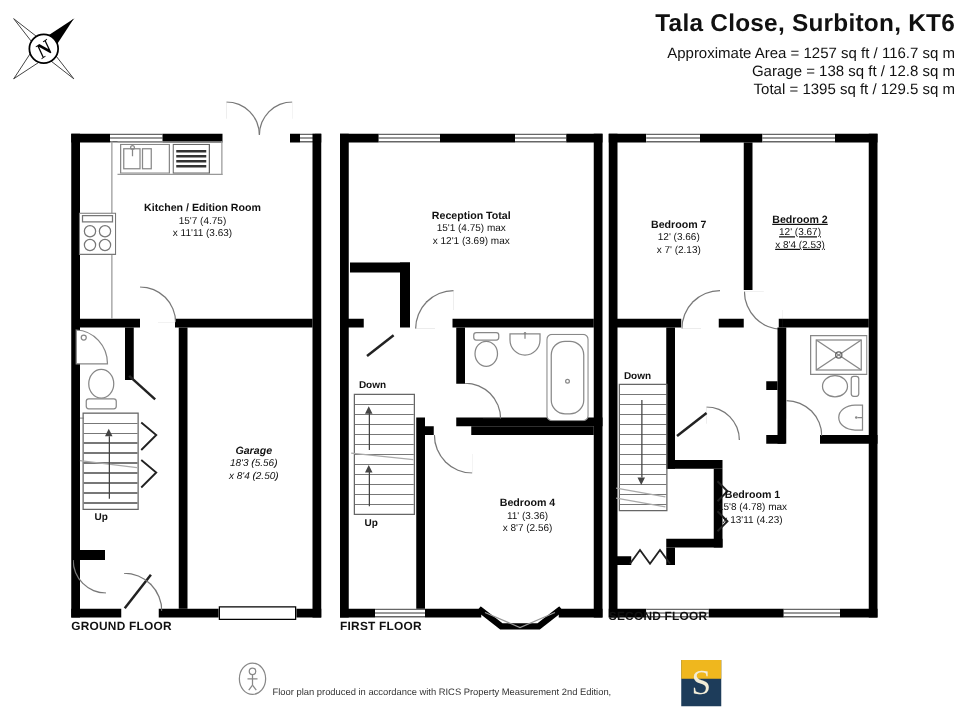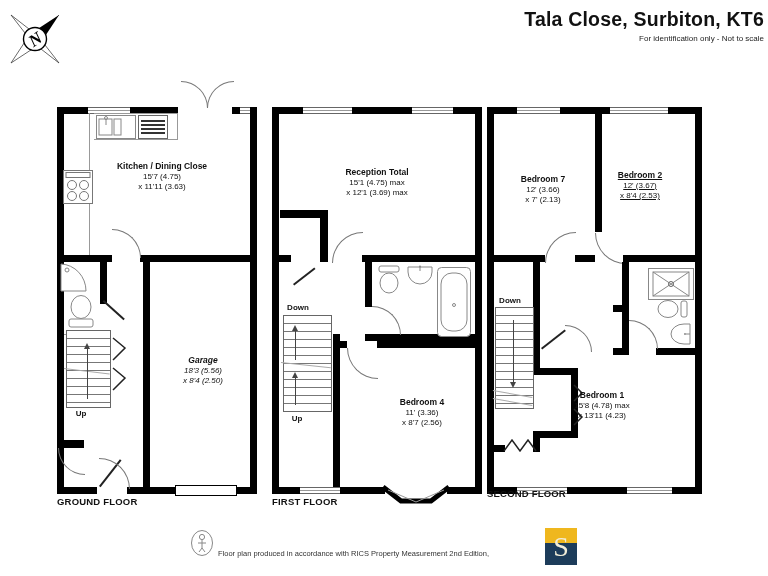--- a/index.html
+++ b/index.html
@@ -40,21 +40,25 @@
            font-family:"Liberation Serif",serif;font-size:28px;line-height:37px;color:#f2edd8;}
   .chev{position:absolute;}
 </style>
 </head>
 <body>
 
 <div id="canvas">
 
   <div class="hdr">
     <div class="title">Tala Close, Surbiton, KT6</div>
-    <div class="note">For identification only - Not to scale</div>
+    <div style="margin-top:4px;">
+      <div class="aline">Approximate Area = 1257 sq ft / 116.7 sq m</div>
+      <div class="aline">Garage = 138 sq ft / 12.8 sq m</div>
+      <div class="aline">Total = 1395 sq ft / 129.5 sq m</div>
+    </div>
   </div>
 
   <div class="fix" style="left:6px;top:10px;">
     <svg width="58" height="58" viewBox="0 0 58 58">
       <line x1="5" y1="53" x2="53" y2="5" stroke="#555" stroke-width="0.8"></line>
       <line x1="5" y1="5" x2="53" y2="53" stroke="#555" stroke-width="0.8"></line>
       <polygon points="5,53 24,24 34,34" fill="#fff" stroke="#444" stroke-width="0.8"></polygon>
       <polygon points="5,5 26,32 32,26" fill="#fff" stroke="#444" stroke-width="0.8"></polygon>
       <polygon points="53,53 26,32 32,26" fill="#fff" stroke="#444" stroke-width="0.8"></polygon>
       <polygon points="53,5 24,24 34,34" fill="#000"></polygon>
@@ -153,21 +157,21 @@
           <path d="M1 1 L13 11 L1 23" fill="none" stroke="#222" stroke-width="1.5"></path>
         </svg>
     </div>
     <div class="chev" style="left:112px;top:367px;">
       <svg width="16" height="24" viewBox="0 0 16 24">
           <path d="M1 1 L13 11 L1 23" fill="none" stroke="#222" stroke-width="1.5"></path>
         </svg>
     </div>
 
     <div class="lbl" style="left:92px;top:161px;width:140px;">
-      <span class="nm">Kitchen / Dining Close</span>
+      <span class="nm">Kitchen / Edition Room</span>
       <span>15'7 (4.75)</span>
       <span>x 11'11 (3.63)</span>
     </div>
     <div class="lbl" style="left:148px;top:355px;width:110px;font-style:italic;">
       <span class="nm">Garage</span>
       <span>18'3 (5.56)</span>
       <span>x 8'4 (2.50)</span>
     </div>
     <div class="lbl" style="left:57px;top:409px;width:48px;font-weight:bold;">
       <span>Up</span>

